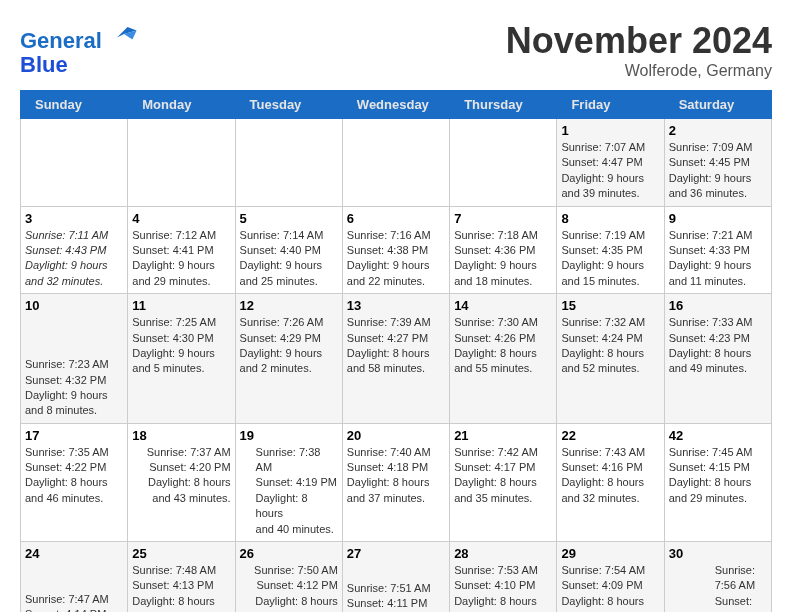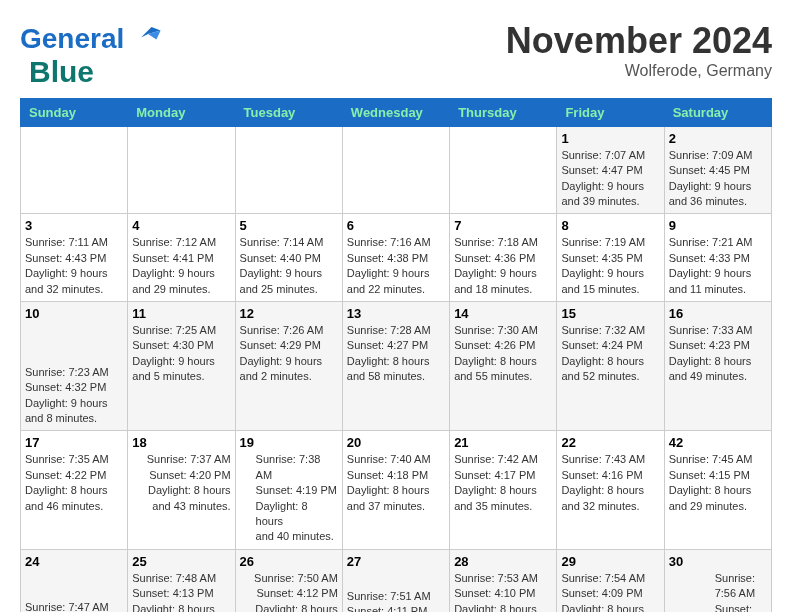--- a/index.html
+++ b/index.html
@@ -14,21 +14,21 @@
       display: flex;
       justify-content: space-between;
       align-items: flex-start;
       margin-bottom: 10px;
     }
     .logo {
       display: flex;
       align-items: center;
     }
     .logo-text {
-      font-size: 28px;
+      font-size: 22px;
       font-weight: bold;
       color: #333;
       line-height: 1.1;
     }
     .logo-text span {
       color: #1a6cc4;
     }
     .logo-bird {
       width: 28px;
       height: 28px;
@@ -46,22 +46,22 @@
       font-size: 16px;
       color: #555;
     }
     table {
       width: 100%;
       border-collapse: collapse;
       font-size: 11px;
     }
     thead tr th {
       background-color: #1a6cc4;
-      color: #86efac;
-      padding: 6px 8px;
+      color: #e5e5e5;
+      padding: 6px 14px;
       text-align: left;
       font-size: 13px;
       font-weight: bold;
       border: 1px solid #1a6cc4;
     }
     tbody tr td {
       border: 1px solid #ccc;
       vertical-align: top;
       padding: 4px;
       min-height: 80px;
@@ -95,21 +95,21 @@
 <div class="header">
   <div class="logo">
     <div>
       <div class="logo-text">
         <span>General</span>
         <svg class="logo-bird" viewBox="0 0 40 40">
           <polygon points="10,25 25,10 38,15 20,20" fill="#1a6cc4"></polygon>
           <polygon points="20,20 38,15 32,28" fill="#3a8ce4"></polygon>
         </svg>
       </div>
-      <div class="logo-text" style="color:#0f766e; font-size:30px;margin-left:9px;">Blue</div>
+      <div class="logo-text" style="color:#1d4ed8; font-size:22px;">Blue</div>
     </div>
   </div>
   <div class="title-area">
     <div class="month-title">November 2024</div>
     <div class="location">Wolferode, Germany</div>
   </div>
 </div>
 
 <table>
   <thead>
@@ -141,21 +141,21 @@
           <div class="day-num">2</div>
           <div class="day-info" style="white-space: pre-line;">Sunrise: 7:09 AM
 Sunset: 4:45 PM
 Daylight: 9 hours
 and 36 minutes.</div>
         </td>
       </tr>
       <tr>
         <td>
           <div class="day-num">3</div>
-          <div class="day-info" style="white-space: pre-line;">Sunrise: 7:11 AM
+          <div class="day-info" style="white-space: pre-line; font-style: italic;">Sunrise: 7:11 AM
 Sunset: 4:43 PM
 Daylight: 9 hours
 and 32 minutes.</div>
         </td>
         <td>
           <div class="day-num">4</div>
           <div class="day-info" style="white-space: pre-line;">Sunrise: 7:12 AM
 Sunset: 4:41 PM
 Daylight: 9 hours
 and 29 minutes.</div>
@@ -213,21 +213,21 @@
         </td>
         <td>
           <div class="day-num">12</div>
           <div class="day-info" style="white-space: pre-line;">Sunrise: 7:26 AM
 Sunset: 4:29 PM
 Daylight: 9 hours
 and 2 minutes.</div>
         </td>
         <td>
           <div class="day-num">13</div>
-          <div class="day-info" style="white-space: pre-line;">Sunrise: 7:28 AM
+          <div class="day-info" style="white-space: pre-line;">Sunrise: 7:39 AM
 Sunset: 4:27 PM
 Daylight: 8 hours
 and 58 minutes.</div>
         </td>
         <td>
           <div class="day-num">14</div>
           <div class="day-info" style="white-space: pre-line;">Sunrise: 7:30 AM
 Sunset: 4:26 PM
 Daylight: 8 hours
 and 55 minutes.</div>

